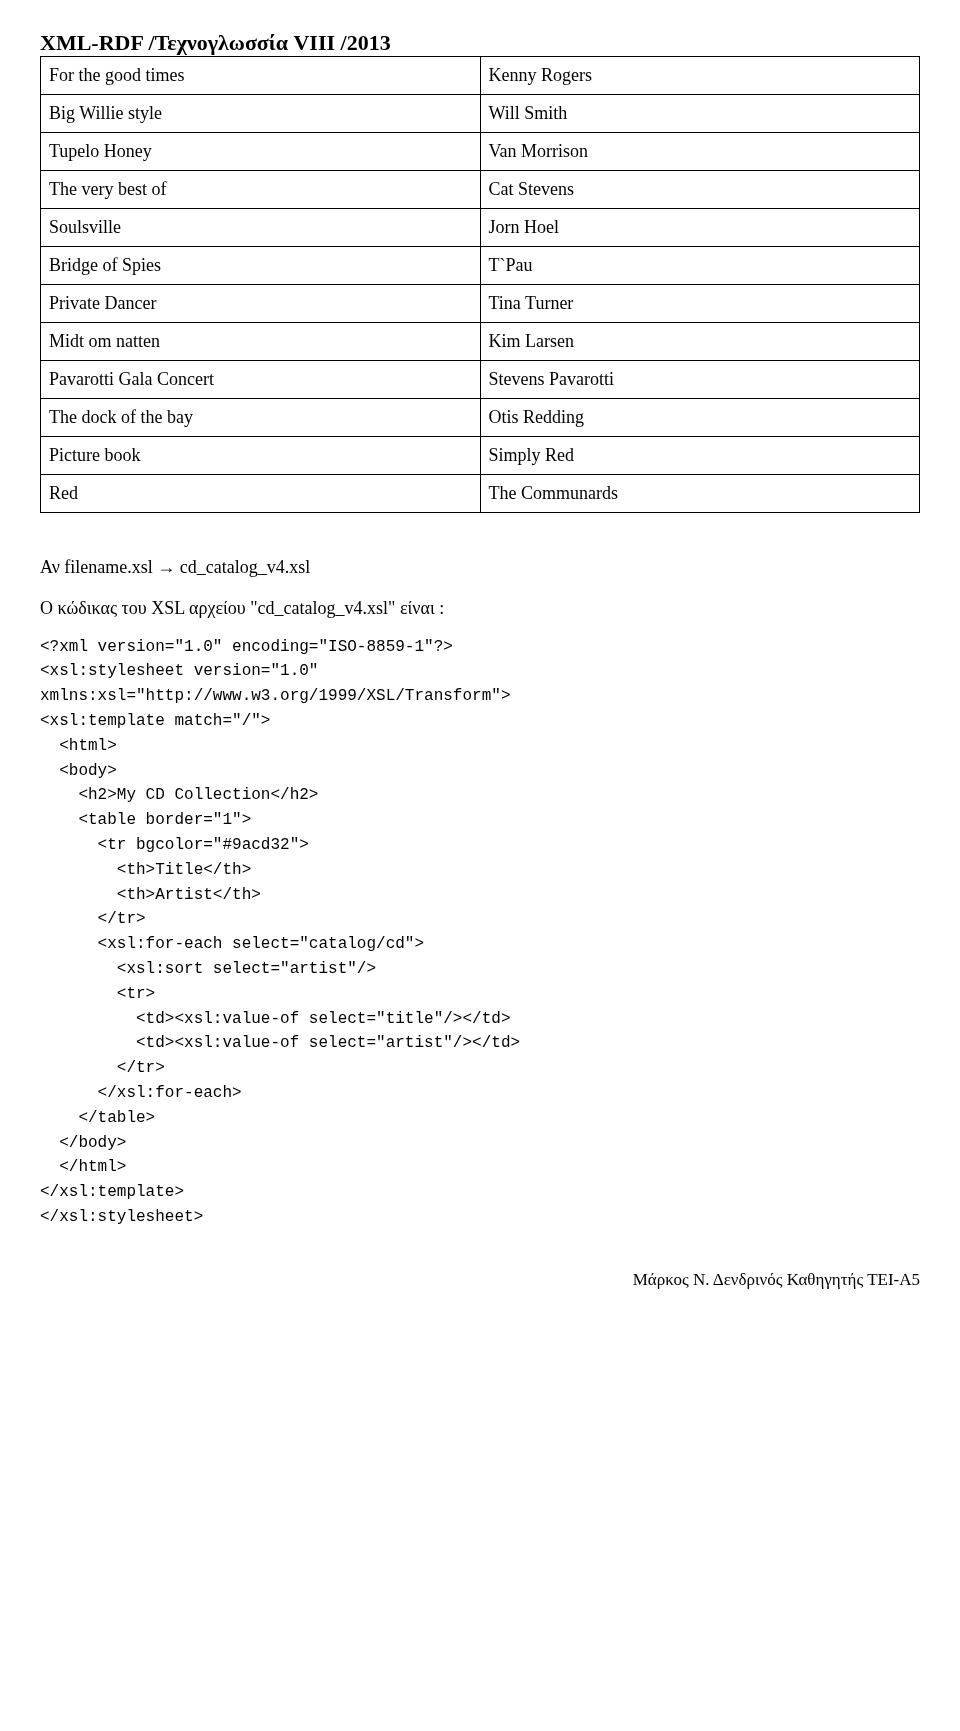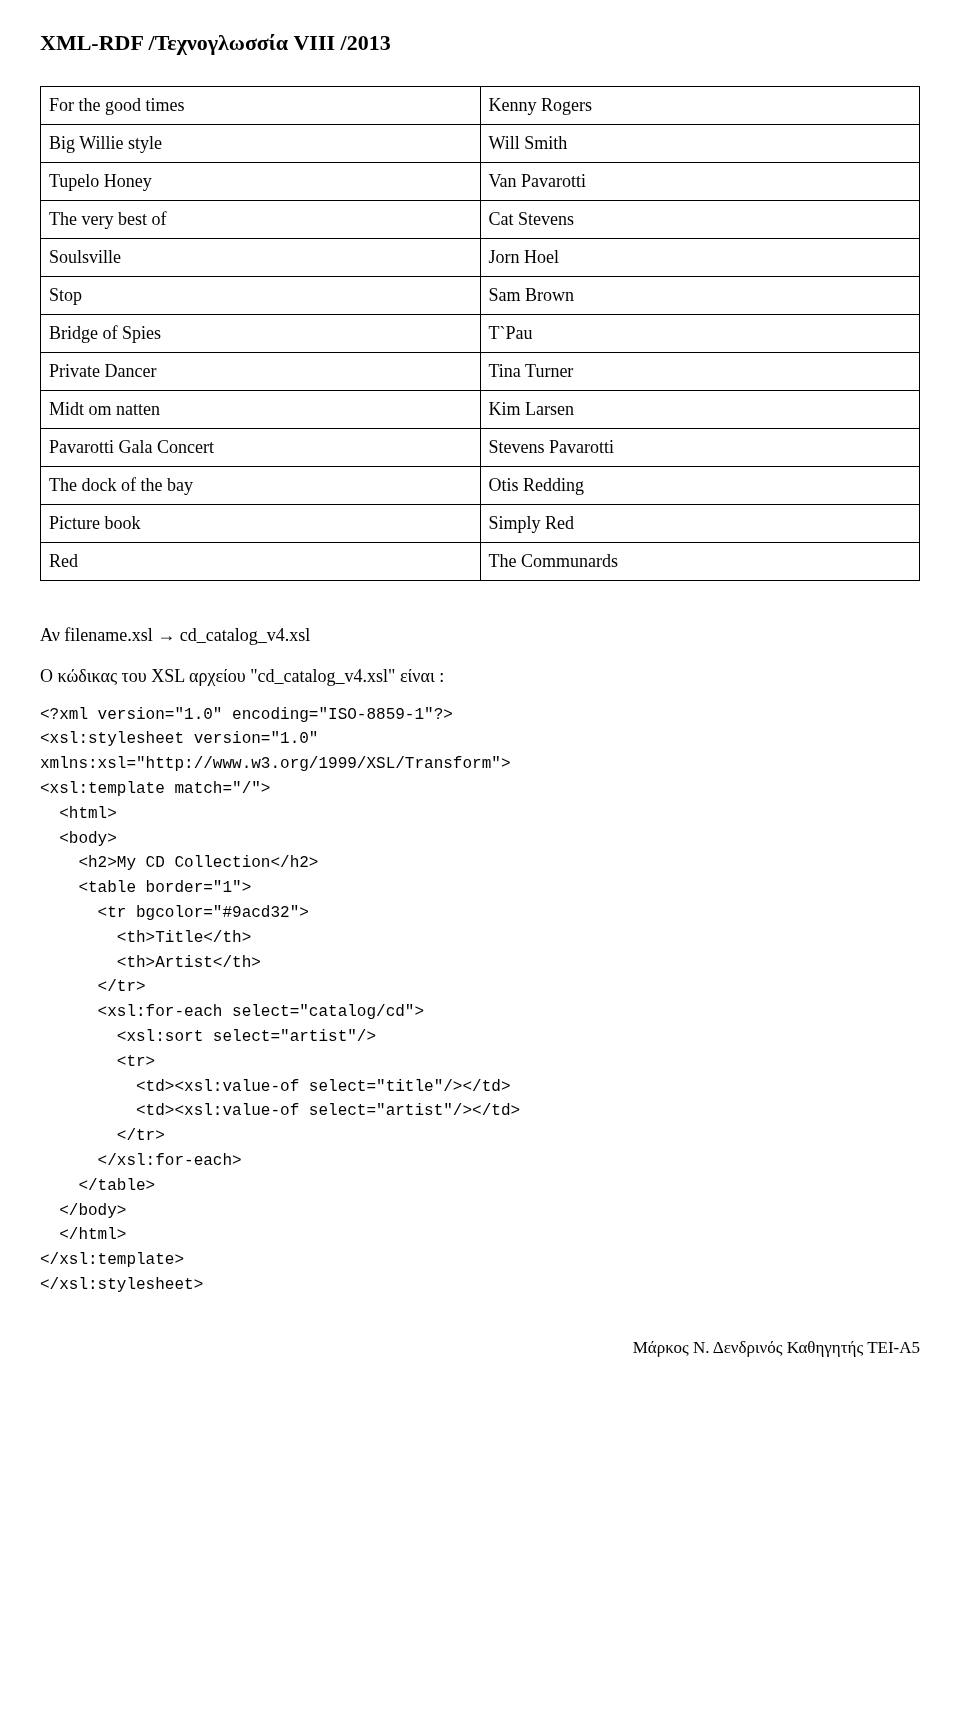--- a/index.html
+++ b/index.html
@@ -7,21 +7,20 @@
       font-family: "Times New Roman", Times, serif;
       font-size: 18px;
       color: #000;
       background: #fff;
       padding: 30px 40px;
       max-width: 960px;
     }
     h1.page-title {
       font-size: 22px;
       font-weight: bold;
-      margin-bottom: 30px;
     }
     table.cd-table {
       border-collapse: collapse;
       width: 100%;
       margin-bottom: 40px;
     }
     table.cd-table td {
       border: 1px solid #000;
       padding: 8px 8px;
       font-size: 18px;
@@ -56,33 +55,29 @@
       <tr>
         <td>For the good times</td>
         <td>Kenny Rogers</td>
       </tr>
       <tr>
         <td>Big Willie style</td>
         <td>Will Smith</td>
       </tr>
       <tr>
         <td>Tupelo Honey</td>
-        <td>Van Pavarotti</td>
+        <td>Van Morrison</td>
       </tr>
       <tr>
         <td>The very best of</td>
         <td>Cat Stevens</td>
       </tr>
       <tr>
         <td>Soulsville</td>
         <td>Jorn Hoel</td>
-      </tr>
-      <tr>
-        <td>Stop</td>
-        <td>Sam Brown</td>
       </tr>
       <tr>
         <td>Bridge of Spies</td>
         <td>T`Pau</td>
       </tr>
       <tr>
         <td>Private Dancer</td>
         <td>Tina Turner</td>
       </tr>
       <tr>

